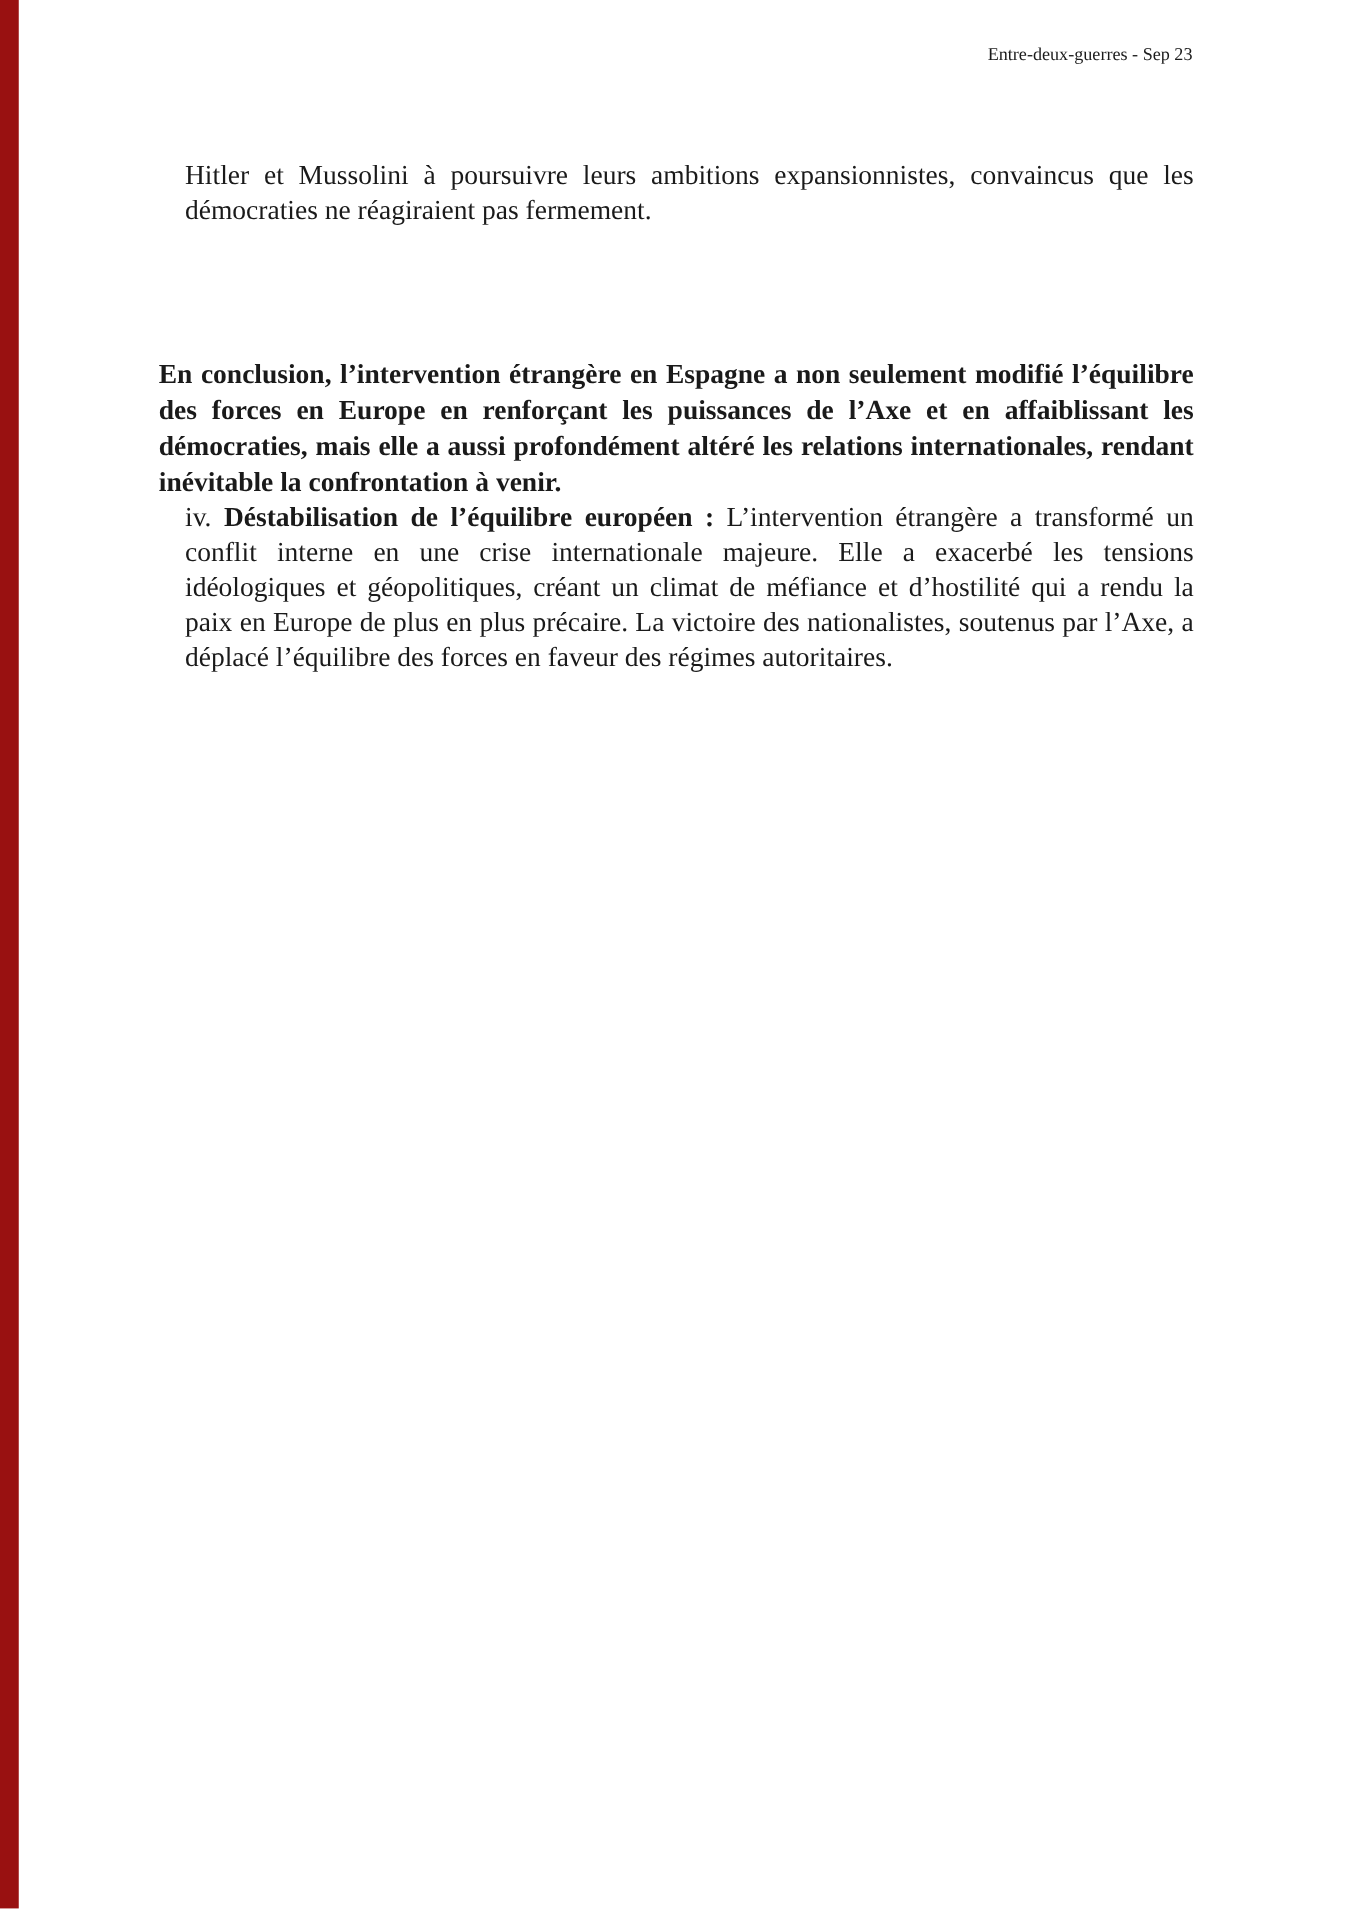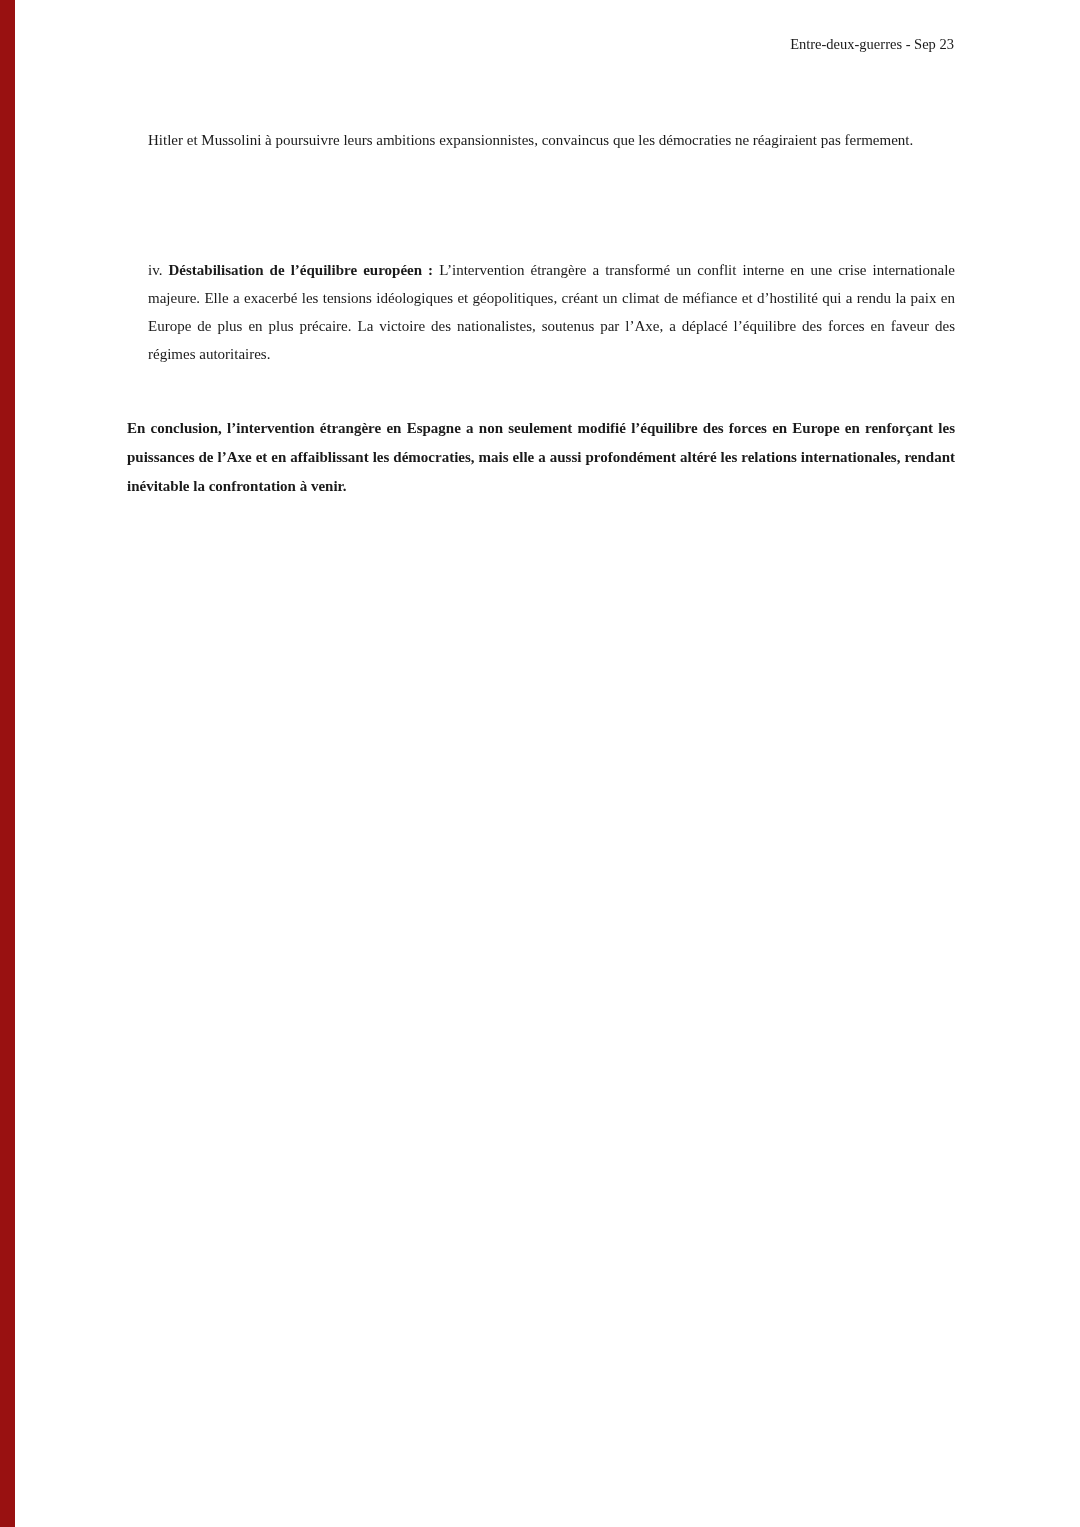--- a/index.html
+++ b/index.html
@@ -29,21 +29,21 @@
     right: 126px;
     text-align: right;
     font-size: 14.5px;
     color: #1a1a1a;
   }
   .body {
     position: absolute;
     top: 126px;
     left: 127px;
     right: 125px;
-    font-size: 15px;
+    font-size: 22px;
     line-height: 28px;
     text-align: justify;
   }
   .para { margin: 0; }
   .indent { margin-left: 21px; margin-right: 0; }
   .para-1 { margin-bottom: 102px; }
   .para-iv { margin-bottom: 46px; }
   .bold { font-weight: bold; }
   .conclusion {
     font-weight: bold;
@@ -66,24 +66,24 @@
   <div class="accent-strip" style="background: rgb(153, 17, 17);"></div>
 
   <div class="header">
     <span>Entre-deux-guerres - Sep 23</span>
   </div>
 
   <div class="body">
 
     <p class="para indent para-1">Hitler et Mussolini à poursuivre leurs ambitions expansionnistes, convaincus que les démocraties ne réagiraient pas fermement.</p>
 
+    <p class="para conclusion">En conclusion, l’intervention étrangère en Espagne a non seulement modifié l’équilibre des forces en Europe en renforçant les puissances de l’Axe et en affaiblissant les démocraties, mais elle a aussi profondément altéré les relations internationales, rendant inévitable la confrontation à venir.</p>
+
     <p class="para indent para-iv">
       <span>iv.</span>
       <span class="bold">Déstabilisation de l’équilibre européen :</span>
       <span>L’intervention étrangère a transformé un conflit interne en une crise internationale majeure. Elle a exacerbé les tensions idéologiques et géopolitiques, créant un climat de méfiance et d’hostilité qui a rendu la paix en Europe de plus en plus précaire. La victoire des nationalistes, soutenus par l’Axe, a déplacé l’équilibre des forces en faveur des régimes autoritaires.</span>
     </p>
-
-    <p class="para conclusion">En conclusion, l’intervention étrangère en Espagne a non seulement modifié l’équilibre des forces en Europe en renforçant les puissances de l’Axe et en affaiblissant les démocraties, mais elle a aussi profondément altéré les relations internationales, rendant inévitable la confrontation à venir.</p>
 
   </div>
 
 
 </div>
 
 </body></html>

